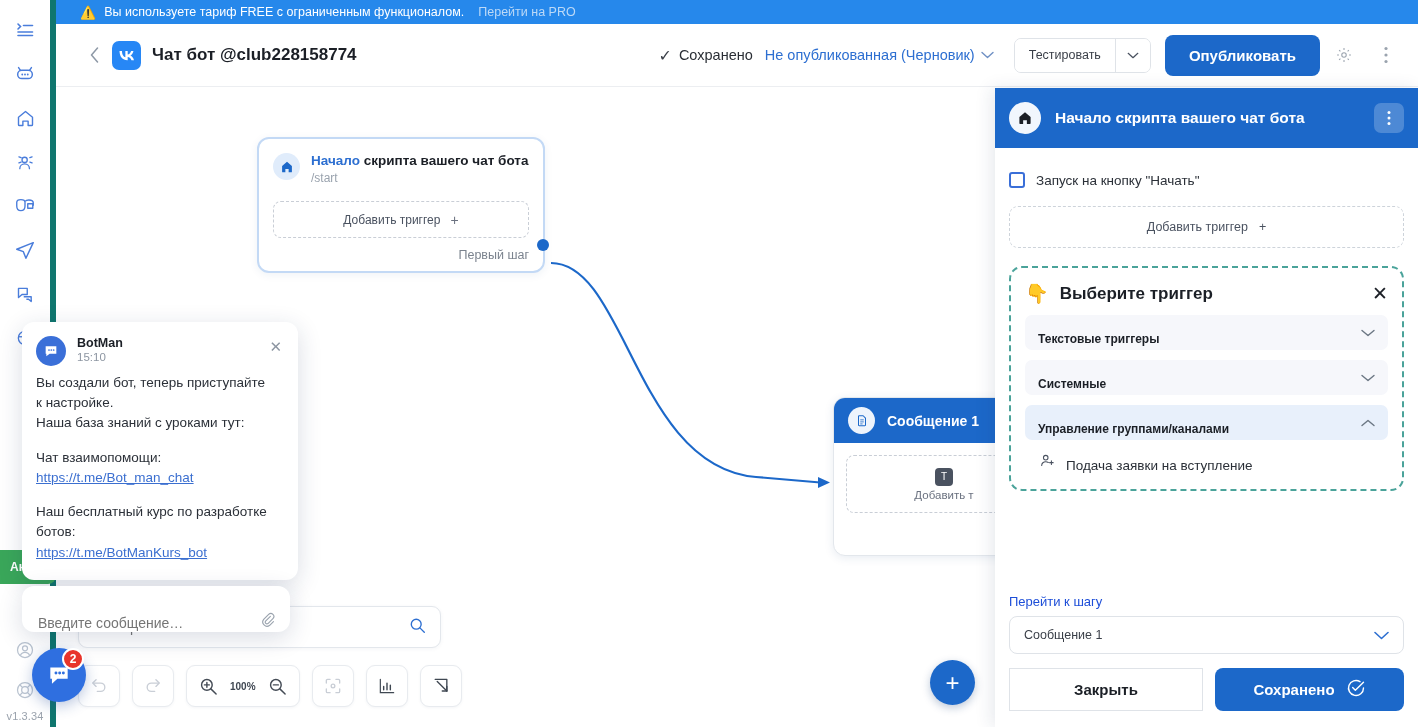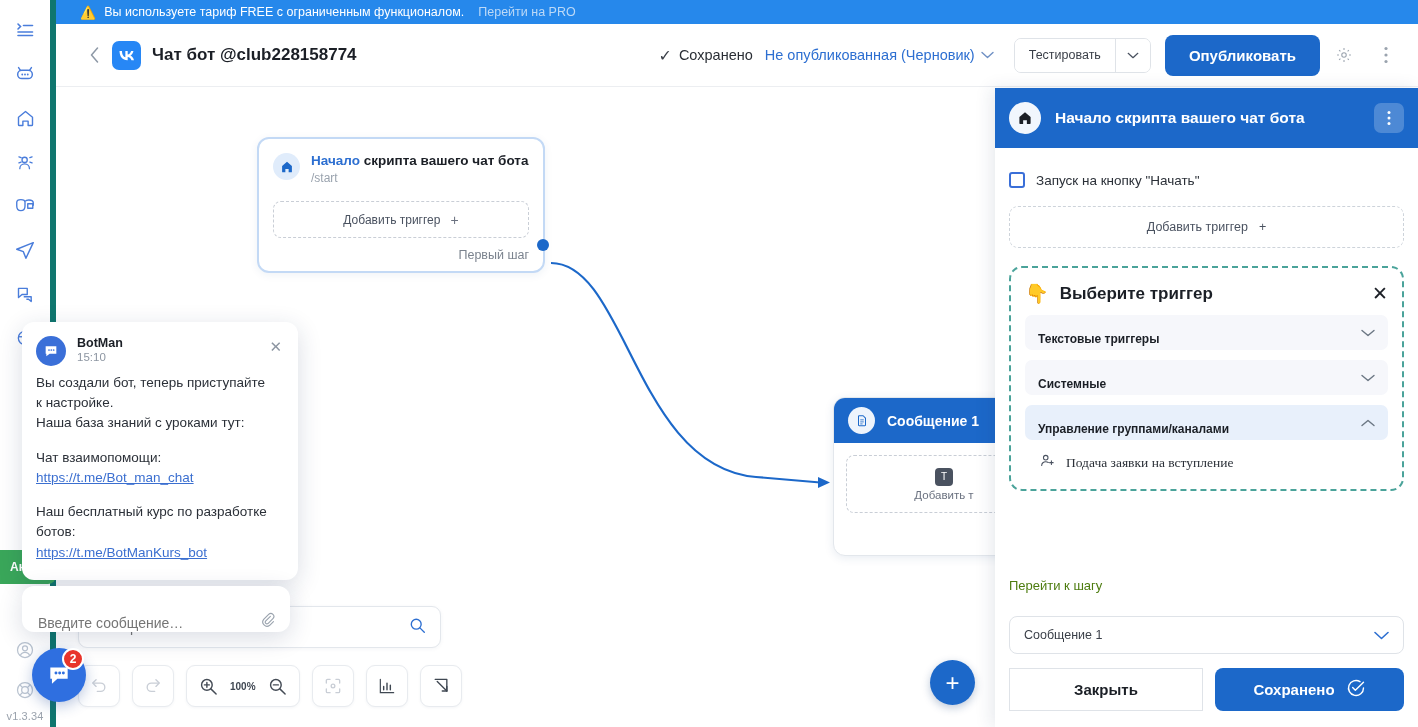--- a/index.html
+++ b/index.html
@@ -228,26 +228,26 @@
   .pk-hand { font-size: 19px; }
   .pk-title { font-size: 17px; font-weight: bold; color: #1b1f26; }
   .pk-close { margin-left: auto; color: #1b1f26; font-size: 19px; cursor:pointer; font-weight: 300; }
   .pk-row {
     margin-top: 10px; height: 35px; border-radius: 7px; background: #f6f7fb;
     display: flex; align-items: center; padding: 0 13px; cursor: pointer;
   }
   .pk-row.active { background: #e8f0fb; }
   .pk-row-label { font-size: 12px; font-weight: bold; color: #1b1f26; margin-top: 12px; }
   .pk-row-caret { margin-left: auto; color: #6b7683; font-size: 12px; }
-  .pk-sub { display: flex; align-items: center; gap: 10px; padding: 12px 0 2px 14px; cursor: pointer; font-family: Liberation Serif, serif; }
+  .pk-sub { display: flex; align-items: flex-end; gap: 10px; padding: 12px 0 2px 14px; cursor: pointer; }
   .pk-sub-label { font-size: 13.5px; color: #2b3038; }
   .pk-sub-ico { color: #4a5260; }
 
   .rp-foot { padding: 0 14px 16px 14px; }
-  .rp-goto-label { font-size: 13px; color: #4d7c0f; margin-bottom: 23px; }
+  .rp-goto-label { font-size: 13px; color: #1d4ed8; margin-bottom: 7px; }
   .rp-select {
     height: 38px; border: 1px solid #dfe3e8; border-radius: 8px; display:flex; align-items:center;
     padding: 0 14px; font-size: 12.5px; color: #3a3f48; cursor: pointer; background:#fff;
   }
   .rp-select .caret { margin-left: auto; color: #2d6fd1; font-size: 13px; }
   .rp-buttons { display: flex; gap: 12px; margin-top: 14px; }
   .btn-close-panel {
     flex: 0 0 194px; height: 43px; border: 1px solid #dfe3e8; border-radius: 0; background:#fff;
     display:flex; align-items:center; justify-content:center; font-size: 15px; font-weight: bold; color: #1b1f26; cursor:pointer;
   }

